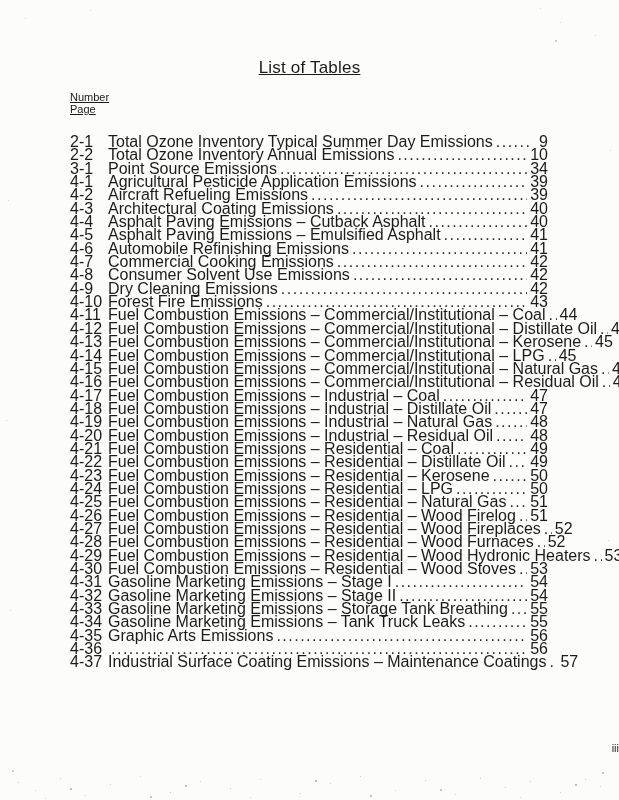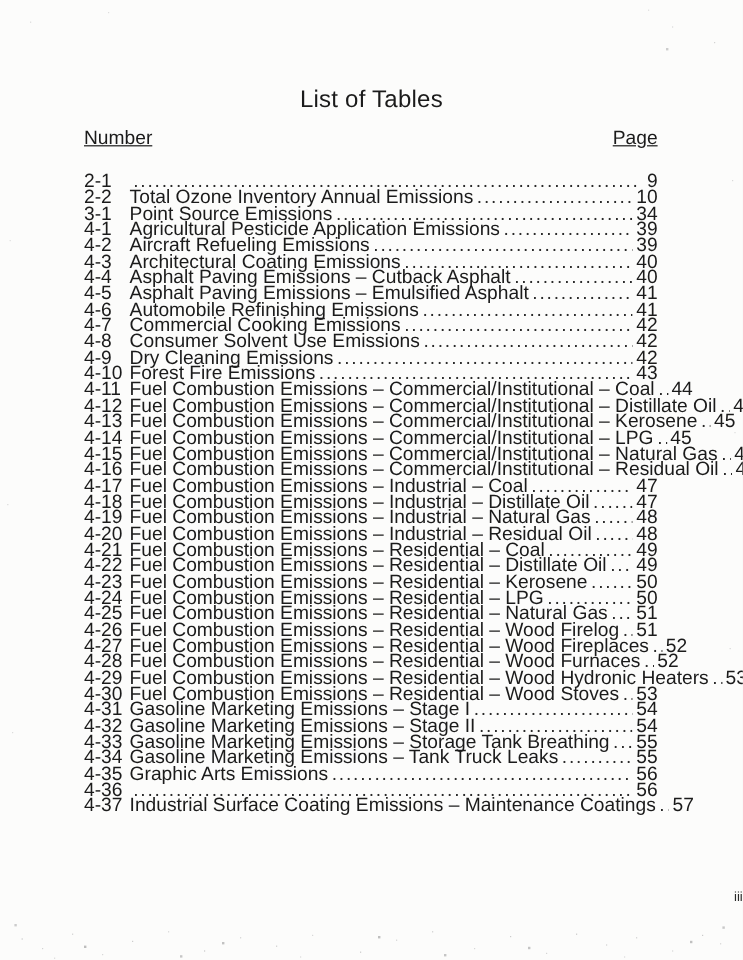--- a/index.html
+++ b/index.html
@@ -9,32 +9,34 @@
     font-family: "Liberation Sans", sans-serif;
     position: relative; overflow: hidden;
   }
   .page {
     position: absolute; inset: 0;
     background: #fcfcfb;
     color: #1b1b1b;
   }
   .title {
     text-align: center;
-    font-size: 20px;
+    font-size: 17px;
     line-height: 19px;
     margin: 0;
-    padding-top: 74px;
+    padding-top: 58px;
     font-weight: 400;
     letter-spacing: 0.2px;
+    text-decoration: underline;
   }
   .header-row {
     display: flex;
     justify-content: space-between;
     margin: 14px 71px 0 70px;
-    font-size: 16px;
+    font-size: 11px;
+    flex-direction: column;
   }
   .header-row .hdr { text-decoration: underline; }
   .toc {
     margin: 20px 71px 0 70px;
     font-size: 16px;
   }
   .toc-row {
     display: flex;
     align-items: baseline;
     line-height: 13.35px;
@@ -94,20 +96,21 @@
   <h1 class="title">List of Tables</h1>
 
   <div class="header-row">
     <span class="hdr">Number</span>
     <span class="hdr">Page</span>
   </div>
 
   <div class="toc">
       <div class="toc-row">
     <span class="toc-num">2-1</span>
+    <span class="toc-title">Total Ozone Inventory Typical Summer Day Emissions</span>
     <span class="dots"></span>
     <span class="toc-page">9</span>
   </div>
       <div class="toc-row">
     <span class="toc-num">2-2</span>
     <span class="toc-title">Total Ozone Inventory Annual Emissions</span>
     <span class="dots"></span>
     <span class="toc-page">10</span>
   </div>
       <div class="toc-row">

